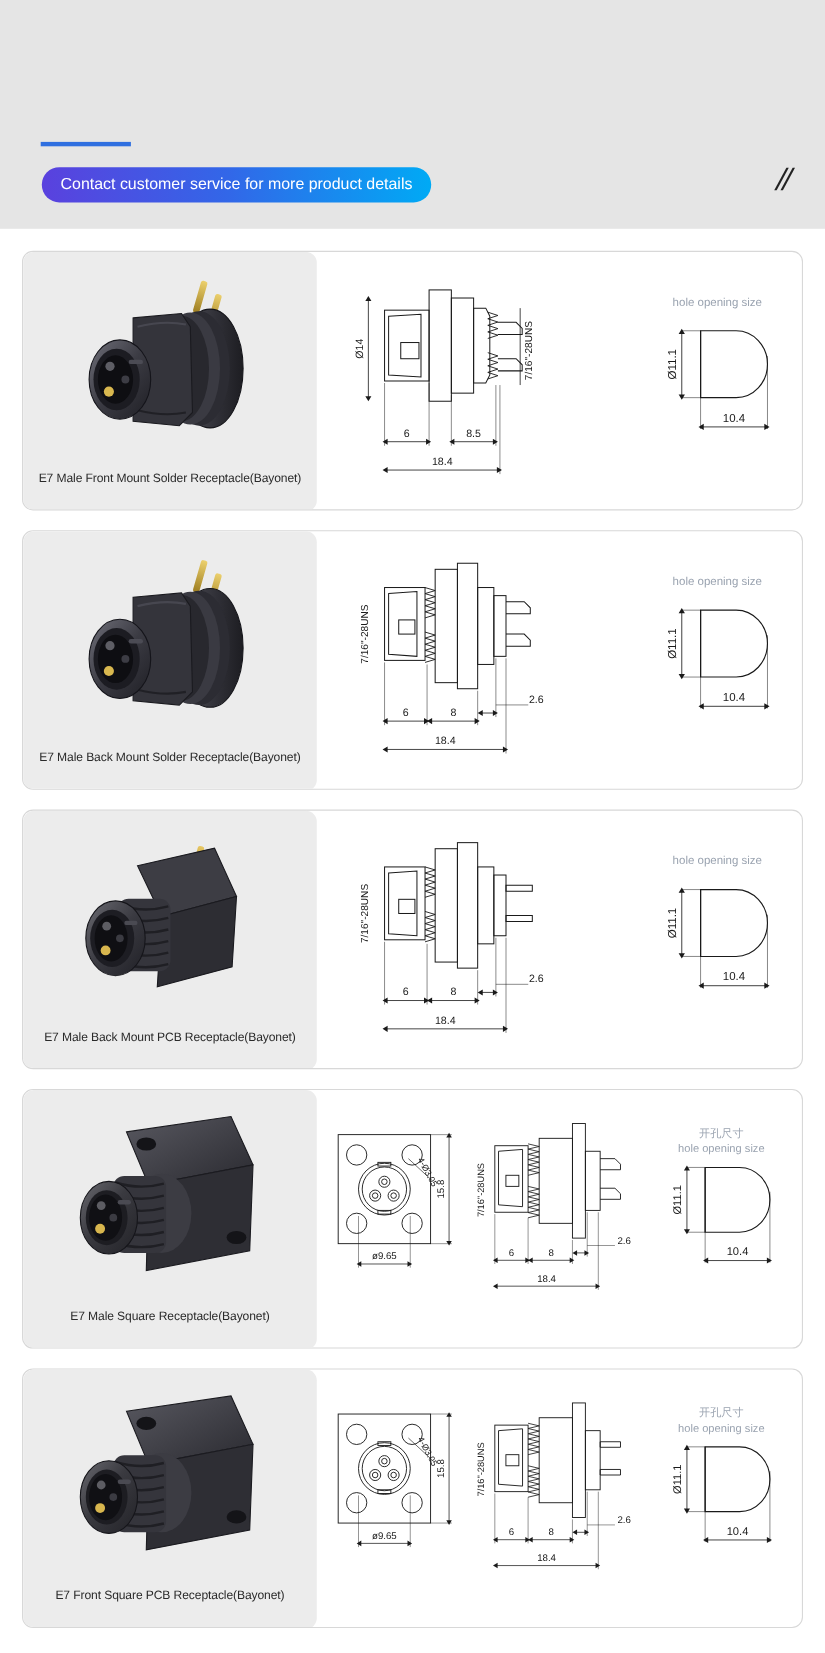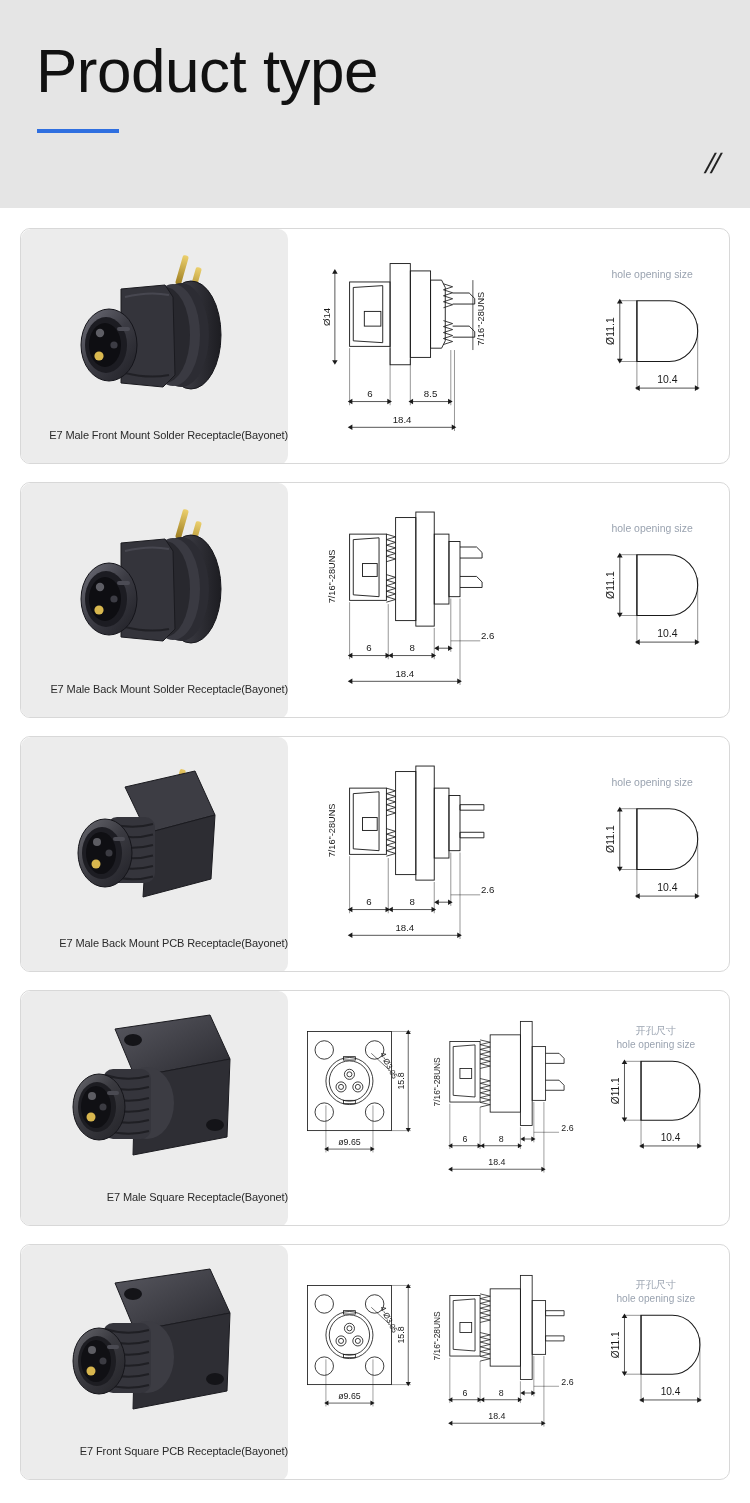--- a/index.html
+++ b/index.html
@@ -84,21 +84,21 @@
     width: 267px;
     height: 236px;
     background: #ececec;
     border-radius: 10px;
   }
   .card-caption {
     position: absolute;
     left: 0;
     bottom: 22px;
     width: 267px;
-    text-align: right;
+    text-align: center;
     font-size: 11px;
     color: #2a2a2a;
     letter-spacing: -0.1px;
   }
   .photo-wrap {
     position: absolute;
     left: 0; top: 14px;
     width: 267px; height: 178px;
     display: flex;
     align-items: center;
@@ -111,22 +111,24 @@
     height: 236px;
   }
   .drawing-svg { display: block; }
 
   
 </style>
 </head>
 <body>
 
 <div class="header">
-  <div class="header-title">Product type</div>
   <div class="header-rule"></div>
+  <div class="cta-pill">
+    <span>Contact customer service for more product details</span>
+  </div>
   <div class="slash-mark">//</div>
 </div>
 
 <div class="cards" id="cards-root">
     <div class="card">
     <div class="card-photo-panel"></div>
     <div class="photo-wrap">
   <svg width="200" height="175" viewBox="0 0 200 175">
     <defs>
       <linearGradient id="g_n_front-mount-solder" x1="0" y1="0" x2="1" y2="1">

